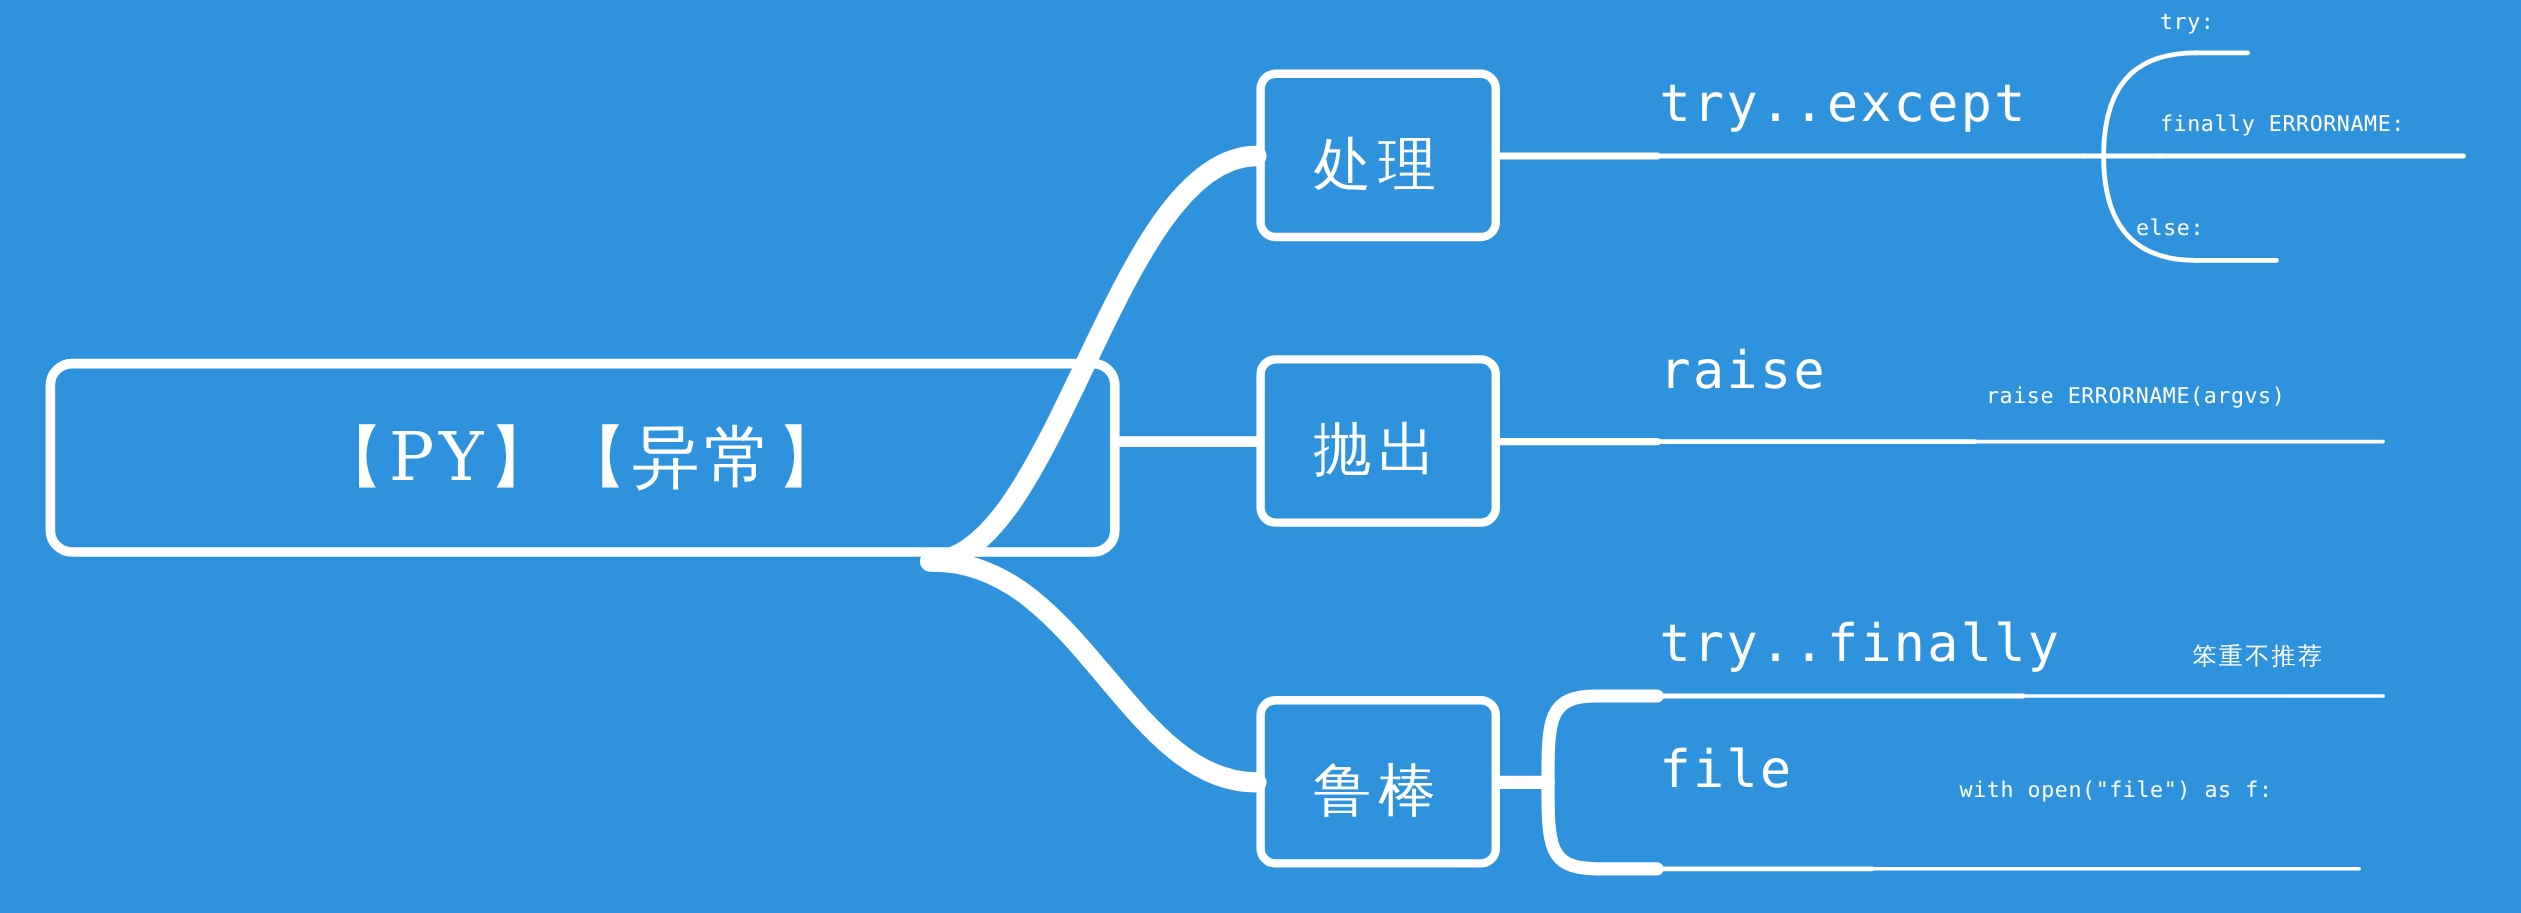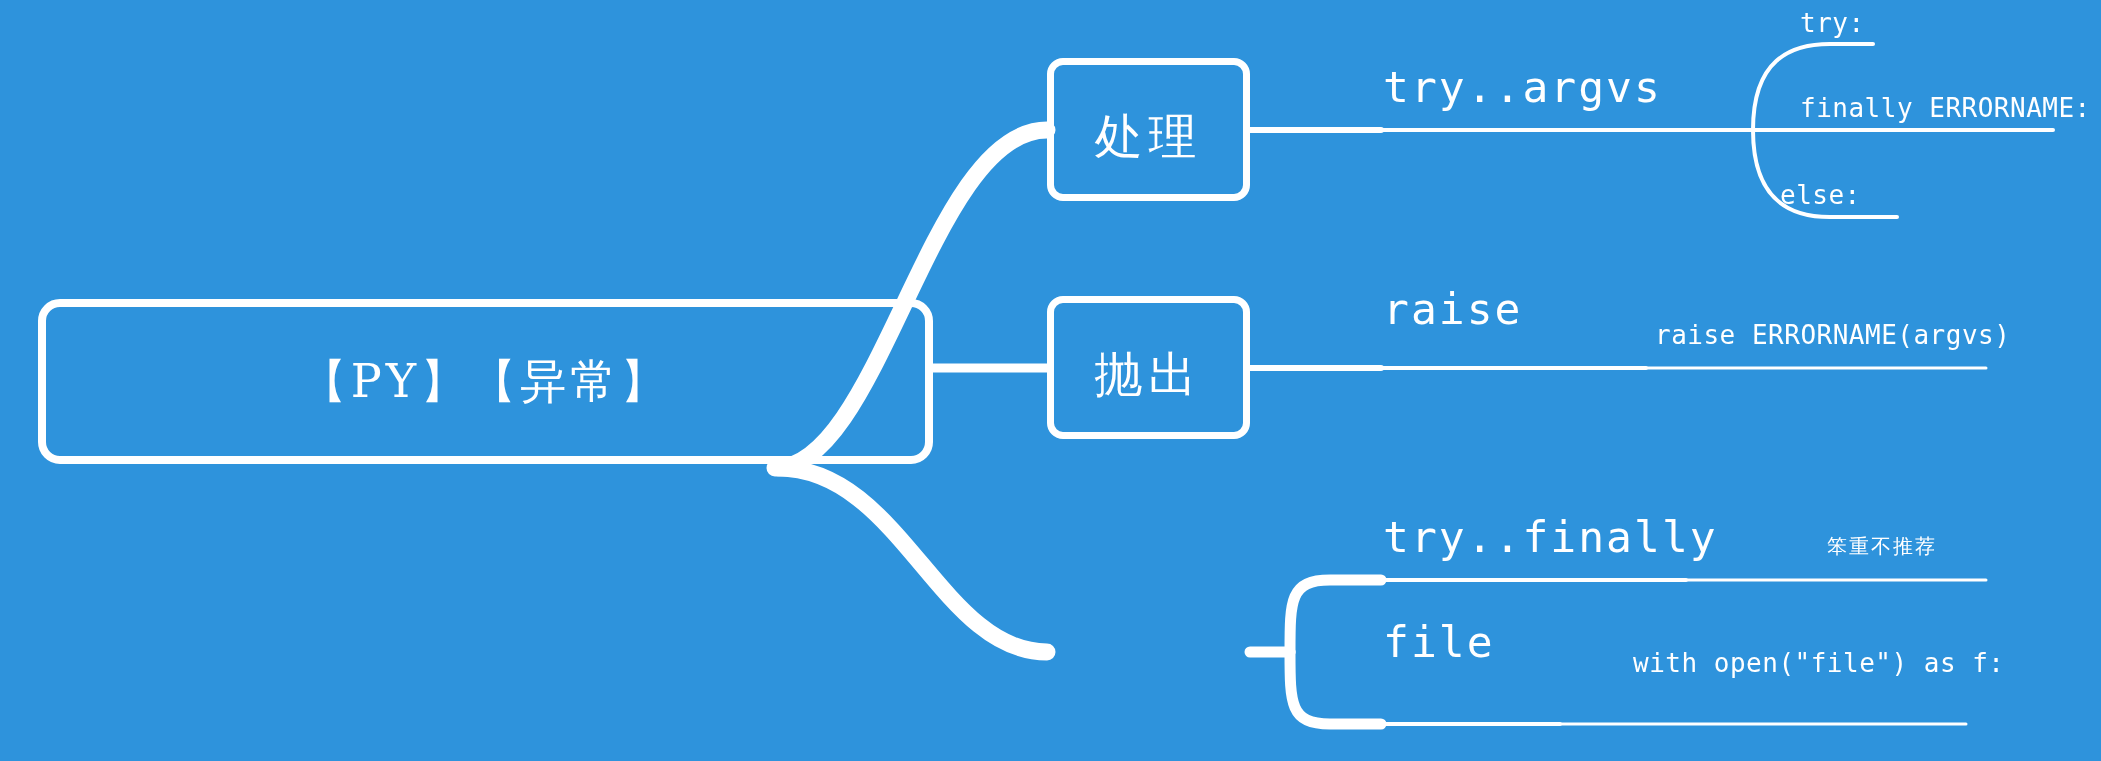--- a/index.html
+++ b/index.html
@@ -37,21 +37,21 @@
   #root-node {
     left: 38px;
     top: 299px;
     width: 895px;
     height: 165px;
     border-radius: 22px;
     border-width: 8px;
   }
   #root-node .label {
     font-family: "DejaVu Serif", serif;
-    font-size: 46px;
+    font-size: 56px;
     letter-spacing: 4px;
     white-space: nowrap;
   }
   .branch-node {
     width: 203px;
     height: 143px;
   }
   .branch-node .label {
     font-family: "DejaVu Serif", serif;
     font-size: 48px;
@@ -68,21 +68,21 @@
     color: #ffffff;
     font-family: "DejaVu Sans Mono", monospace;
     font-size: 43px;
     letter-spacing: 2px;
     white-space: nowrap;
   }
   .sub-label {
     position: absolute;
     color: #ffffff;
     font-family: "DejaVu Sans Mono", monospace;
-    font-size: 26px;
+    font-size: 18px;
     letter-spacing: 0.5px;
     white-space: nowrap;
   }
   .note-label {
     position: absolute;
     color: #ffffff;
     font-family: "DejaVu Serif", serif;
     font-size: 20px;
     letter-spacing: 2px;
     white-space: nowrap;
@@ -130,22 +130,25 @@
   <div class="node" id="root-node">
     <span class="label">【PY】【异常】</span>
   </div>
 
   <div class="node branch-node" id="branch-0">
     <span class="label">处理</span>
   </div>
   <div class="node branch-node" id="branch-1">
     <span class="label">抛出</span>
   </div>
+  <div class="node branch-node" id="branch-2">
+    <span class="label">鲁棒</span>
+  </div>
 
-  <span class="leaf-label" style="left:1383px; top:62px;">try..argvs</span>
+  <span class="leaf-label" style="left:1383px; top:62px;">try..except</span>
 
   <span class="sub-label" style="left:1800px; top:8px;">try:</span>
   <span class="sub-label" style="left:1800px; top:93px;">finally ERRORNAME:</span>
   <span class="sub-label" style="left:1764px; top:180px;margin-left:16px;">else:</span>
 
   <span class="leaf-label" style="left:1383px; top:284px;">raise</span>
   <span class="sub-label" style="left:1655px; top:320px;">raise ERRORNAME(argvs)</span>
 
   <span class="leaf-label" style="left:1383px; top:512px;">try..finally</span>
   <span class="note-label" style="left:1827px; top:533px;">笨重不推荐</span>

